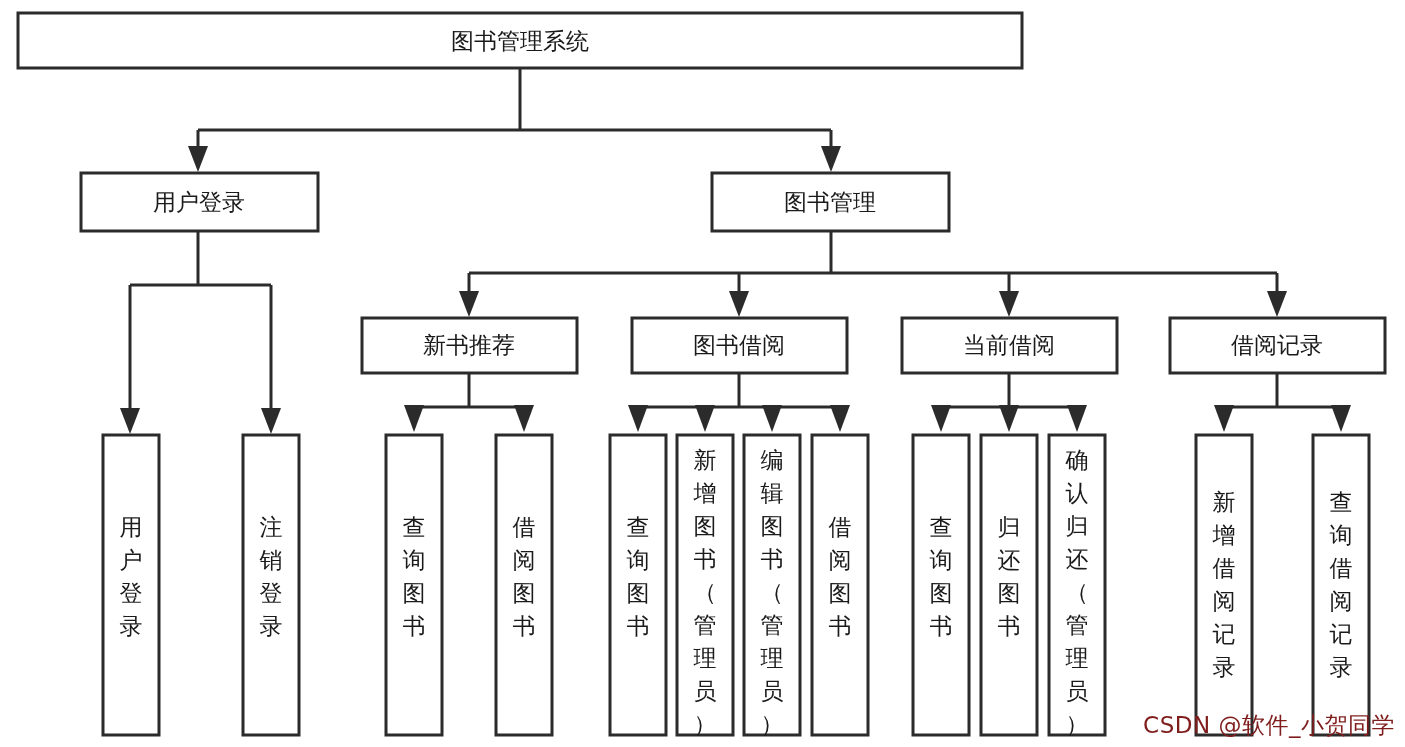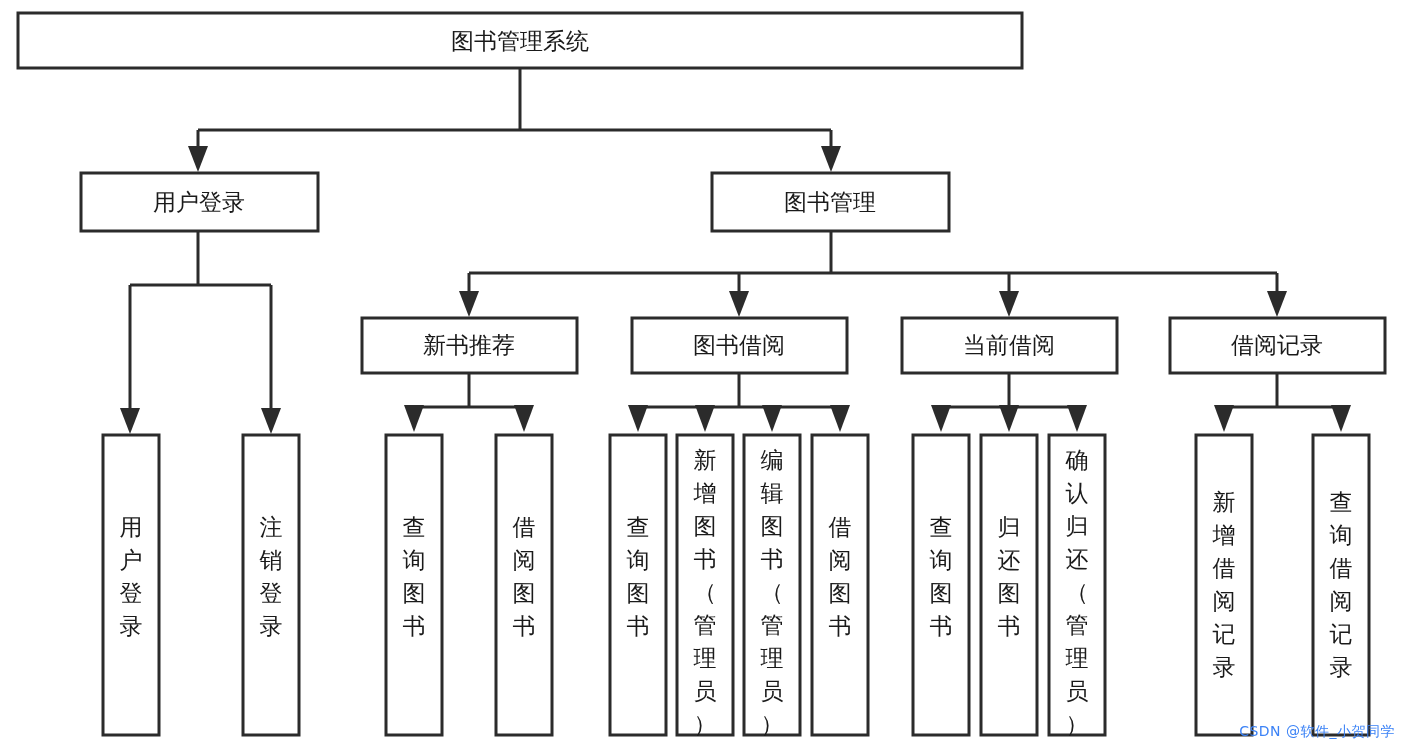--- a/index.html
+++ b/index.html
@@ -53,22 +53,22 @@
     fill: #1a1a1a;
     font-family: "DejaVu Sans", "Liberation Sans", sans-serif;
     font-size: 23px;
     text-anchor: middle;
   }
   .watermark-text {
     position: absolute;
     right: 10px;
     bottom: 6px;
     font-family: "DejaVu Sans", "Liberation Sans", sans-serif;
-    font-size: 14px;
-    color: #3b82f6;
+    font-size: 23px;
+    color: #7f1d1d;
     letter-spacing: 0.5px;
     white-space: nowrap;
     user-select: none;
   }
 </style>
 </head>
 <body>
 
 <div id="diagram-root">
 

